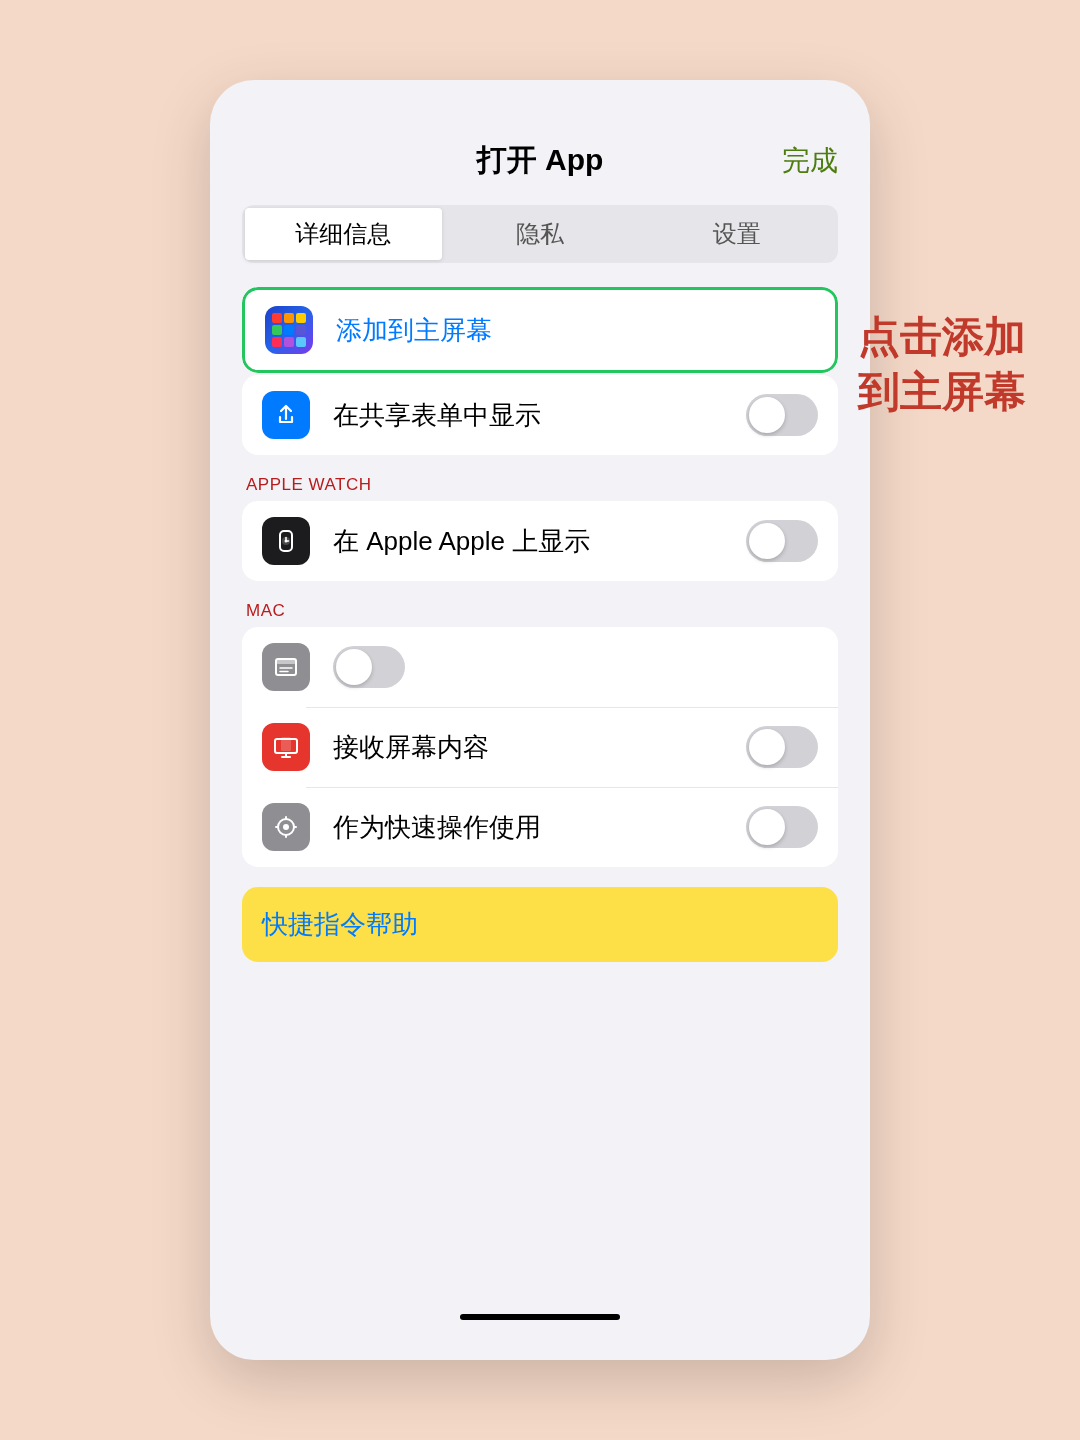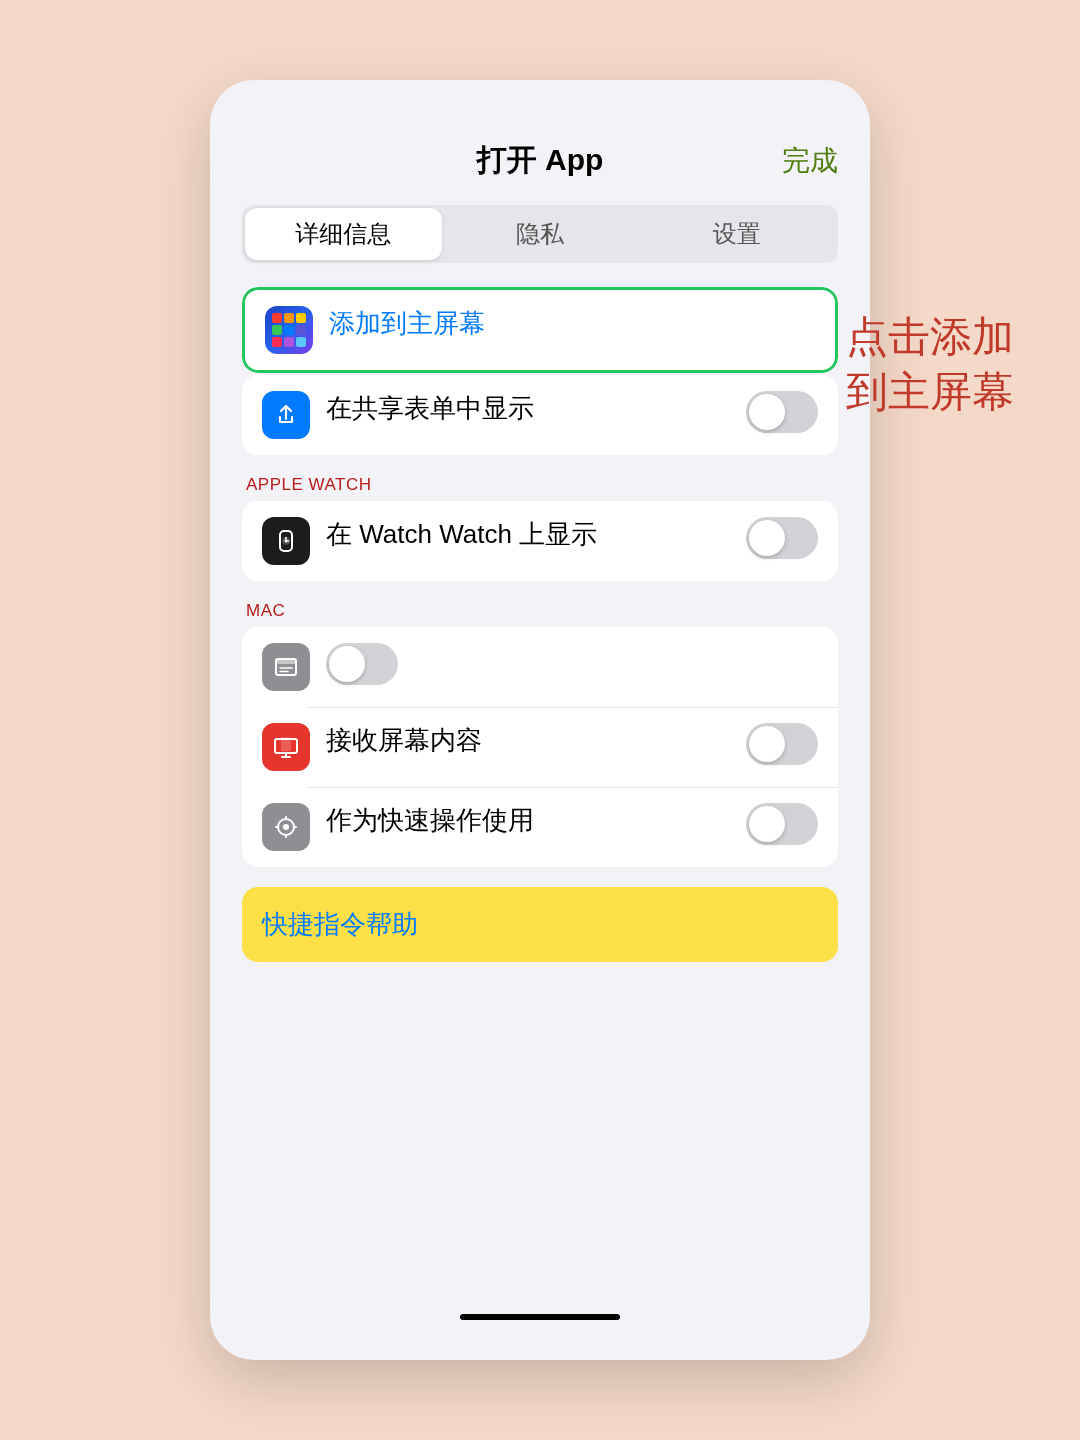--- a/index.html
+++ b/index.html
@@ -10,25 +10,25 @@
       background: #f5d9c8;
       display: flex;
       align-items: center;
       justify-content: center;
       font-family: -apple-system, "PingFang SC", "Helvetica Neue", sans-serif;
       position: relative;
     }
 
     .annotation-text {
       position: absolute;
-      right: 34px;
+      right: 22px;
       top: 310px;
       width: 200px;
       font-size: 42px;
-      font-weight: 400;
+      font-weight: 700;
       color: #c0392b;
       line-height: 1.3;
     }
 
     .phone-card {
       width: 660px;
       min-height: 1280px;
       background: #f2f2f7;
       border-radius: 44px;
       box-shadow: 0 20px 60px rgba(0,0,0,0.18);
@@ -66,21 +66,21 @@
       border-radius: 12px;
       margin: 0 32px 24px;
       padding: 3px;
     }
     .segment-item {
       flex: 1;
       text-align: center;
       padding: 10px 0;
       font-size: 24px;
       color: #555;
-      border-radius: 12px;
+      border-radius: 4px;
       cursor: pointer;
     }
     .segment-item.active {
       background: #fff;
       color: #000;
       font-weight: 500;
       box-shadow: 0 1px 4px rgba(0,0,0,0.12);
     }
 
     
@@ -104,22 +104,23 @@
 
     
     .card-group {
       background: #fff;
       border-radius: 16px;
       overflow: hidden;
     }
 
     .card-row {
       display: flex;
+      align-items: center;
       padding: 16px 20px;
-      gap: 16px;
+      gap: 23px;
       min-height: 72px;
       position: relative;
     }
 
     .card-row + .card-row::before {
       content: '';
       position: absolute;
       top: 0;
       left: 64px;
       right: 0;
@@ -301,21 +302,21 @@
         <div class="card-row">
           <div class="icon-wrap watch-icon-wrap">
             <svg width="28" height="28" viewBox="0 0 28 28" fill="none">
               <rect x="8" y="4" width="12" height="20" rx="4" stroke="white" stroke-width="2"></rect>
               <circle cx="14" cy="14" r="4" fill="white" opacity="0.2"></circle>
               <circle cx="14" cy="14" r="1.5" fill="white"></circle>
               <line x1="14" y1="14" x2="14" y2="10.5" stroke="white" stroke-width="1.5" stroke-linecap="round"></line>
               <line x1="14" y1="14" x2="16.5" y2="14" stroke="white" stroke-width="1.5" stroke-linecap="round"></line>
             </svg>
           </div>
-          <span class="row-label">在 Watch Watch 上显示</span>
+          <span class="row-label">在 Apple Apple 上显示</span>
           <div class="toggle"></div>
         </div>
       </div>
     </div>
 
     <div>
       <div class="section-label">MAC</div>
       <div class="card-group">
 
         <div class="card-row">

